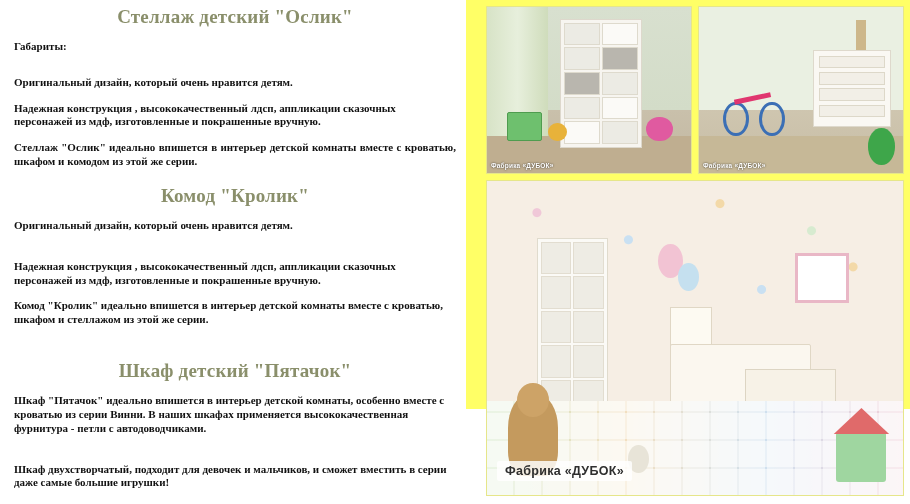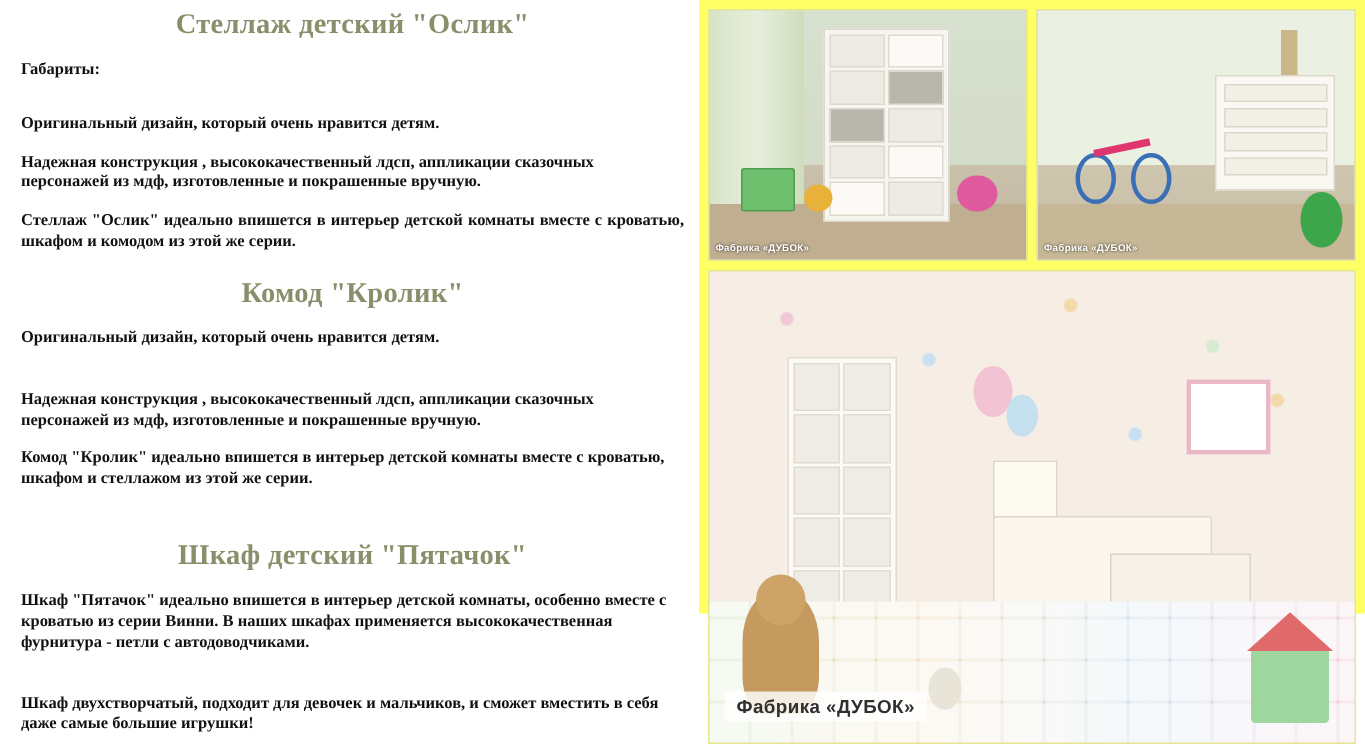--- a/index.html
+++ b/index.html
@@ -50,21 +50,21 @@
   .body-text.nojust { text-align: left; }
   .body-text.tight { margin-bottom: 4px; }
   .spacer-sm { height: 6px; }
 
   
   .right-col {
     position: absolute;
     left: 466px; top: 0;
     width: 444px; height: 409px;
     background: #ffff66;
-    padding: 6px 6px 6px 6px;
+    padding: 6px 6px 6px 20px;
   }
   .photo-row {
     display: flex;
     gap: 6px;
     height: 168px;
   }
   .photo {
     position: relative;
     flex: 1 1 0;
     overflow: hidden;
@@ -203,21 +203,21 @@
       <div class="spacer-sm"></div>
       <p class="body-text tight nojust">Надежная конструкция , высококачественный лдсп, аппликации сказочных персонажей из мдф, изготовленные и покрашенные вручную.</p>
       <p class="body-text nojust">Комод "Кролик" идеально впишется в интерьер детской комнаты вместе с кроватью, шкафом и стеллажом из этой же серии.</p>
       <div class="spacer-sm"></div>
     </div>
 
     <div>
       <h2 class="section-title title-3">Шкаф детский "Пятачок"</h2>
       <p class="body-text nojust">Шкаф "Пятачок" идеально впишется в интерьер детской комнаты, особенно вместе с кроватью из серии Винни. В наших шкафах применяется высококачественная фурнитура - петли с автодоводчиками.</p>
       <div class="spacer-sm"></div>
-      <p class="body-text nojust">Шкаф двухстворчатый, подходит для девочек и мальчиков, и сможет вместить в себя даже самые большие игрушки!</p>
+      <p class="body-text nojust">Шкаф двухстворчатый, подходит для девочек и мальчиков, и сможет вместить в серии даже самые большие игрушки!</p>
 
     </div>
 
   </div>
 
   <div class="right-col">
 
     <div class="photo-row">
 
       <div class="photo">

